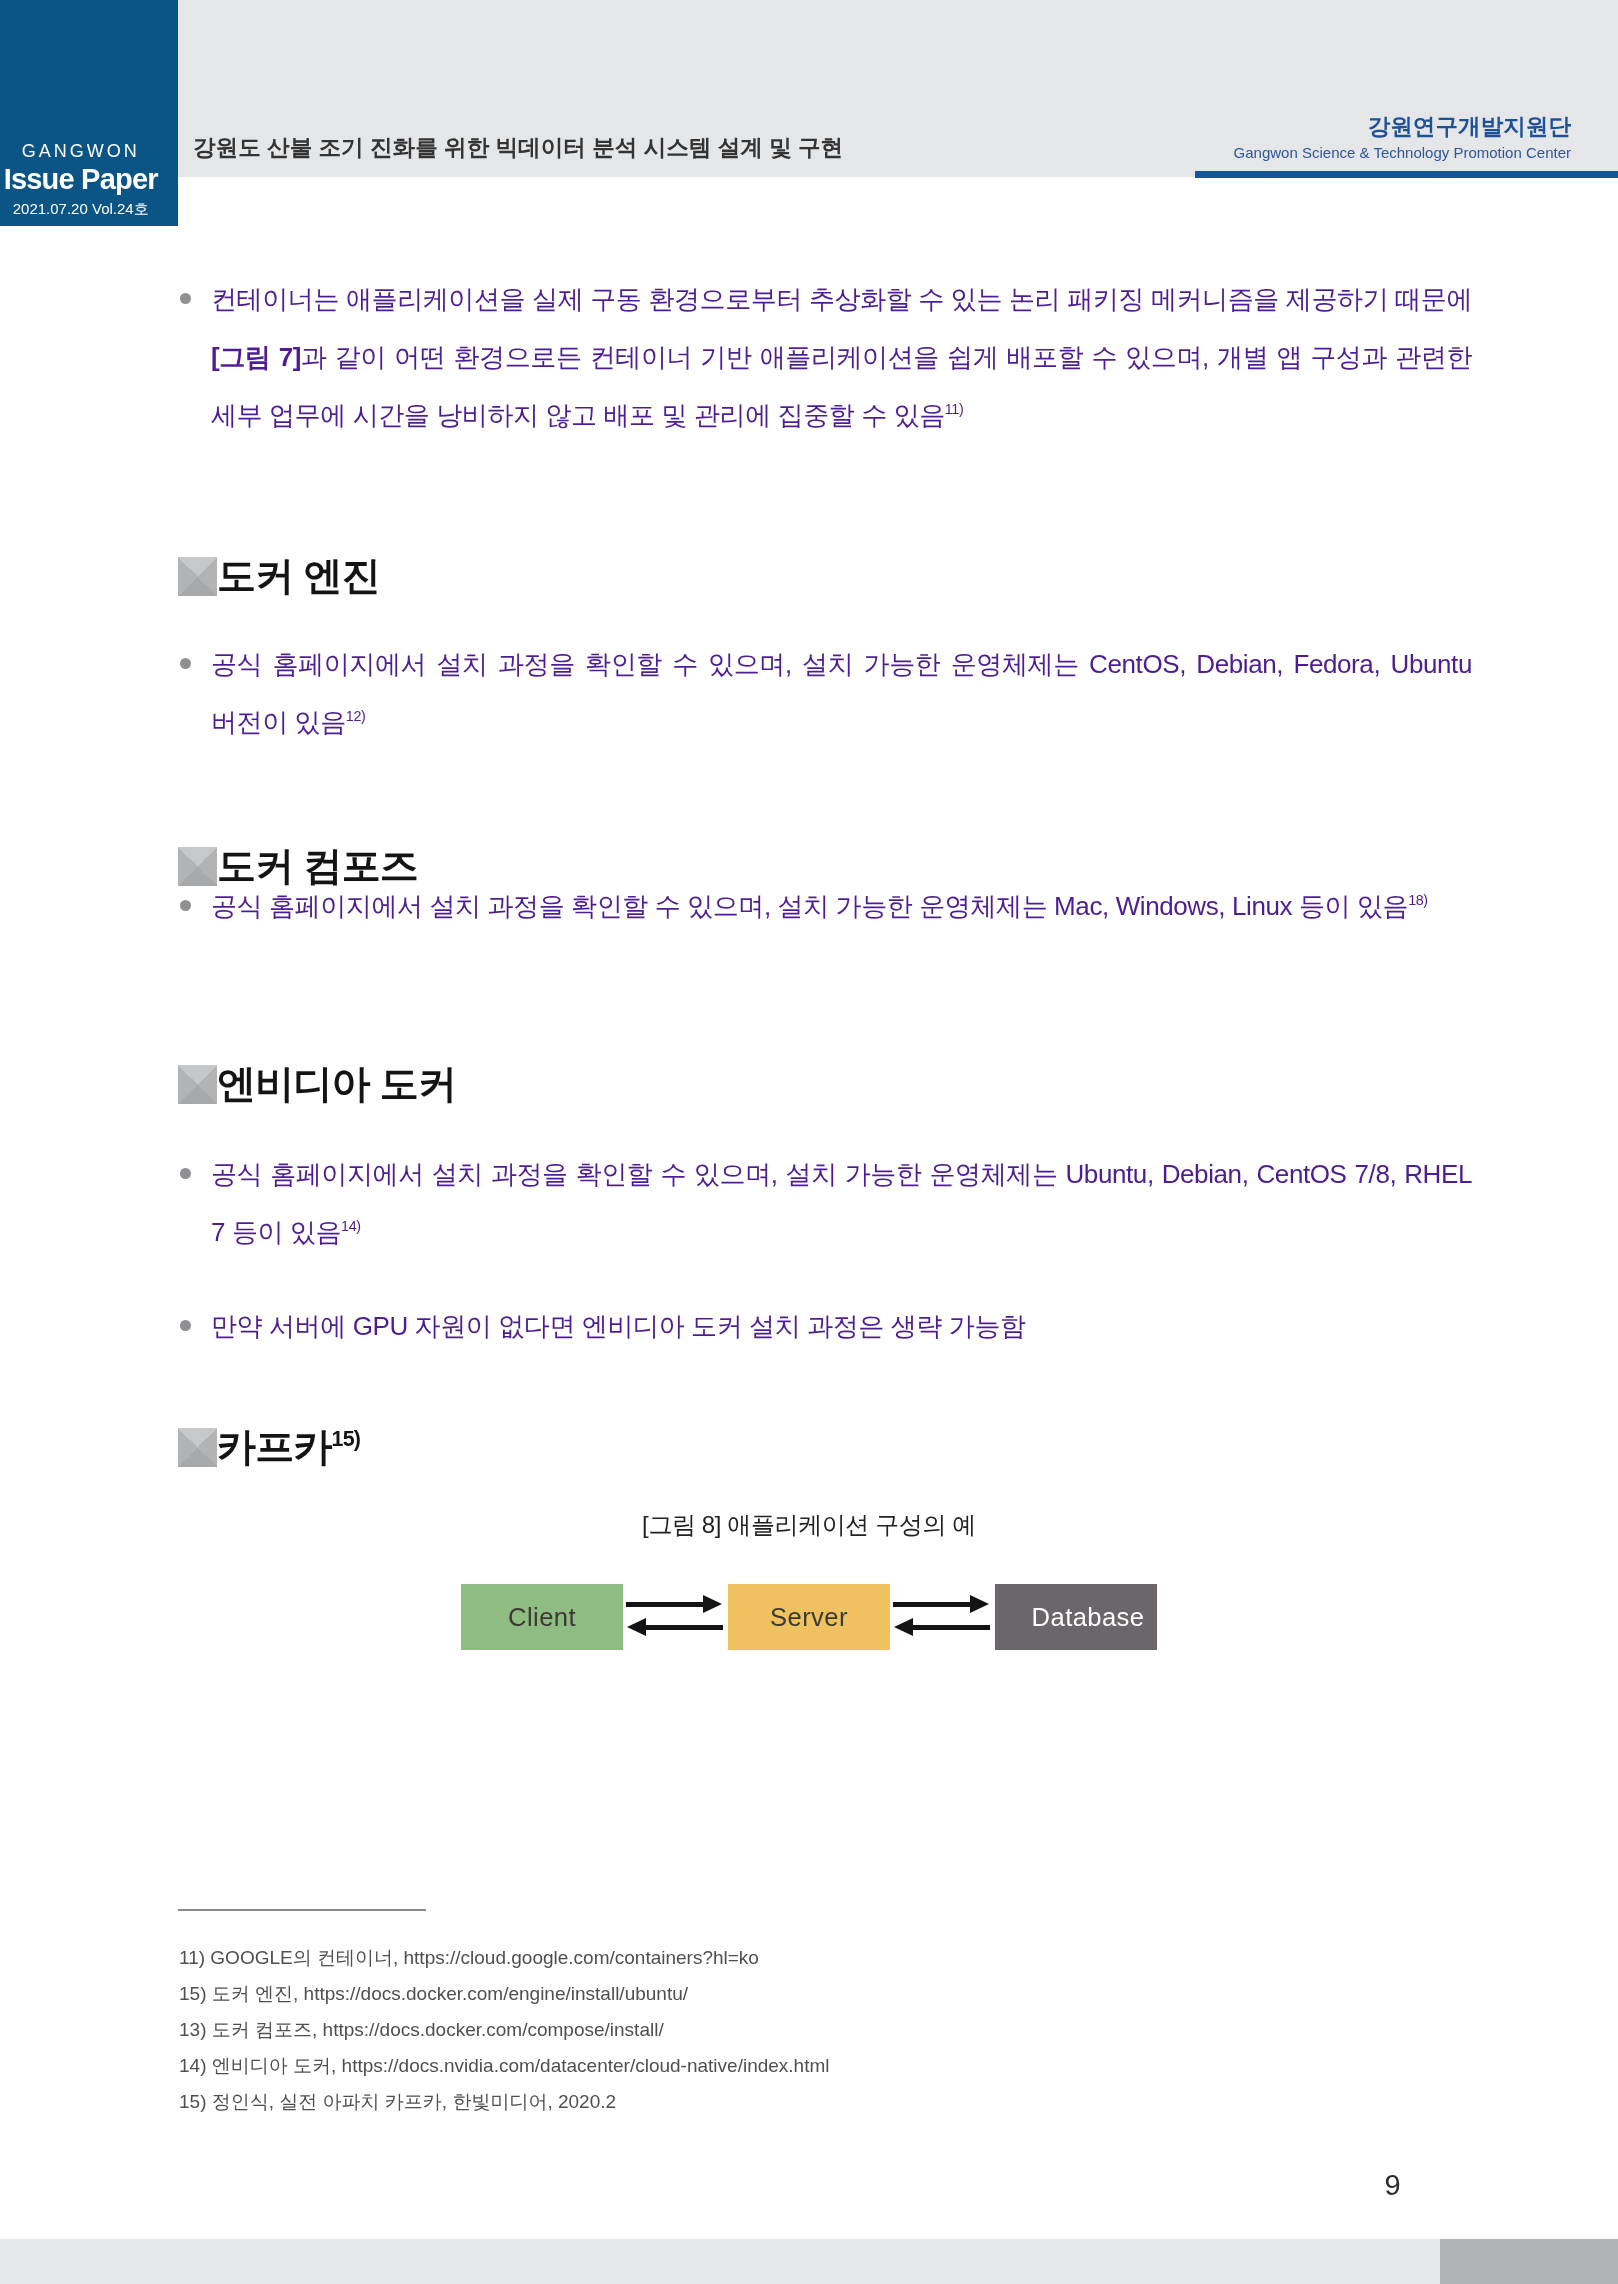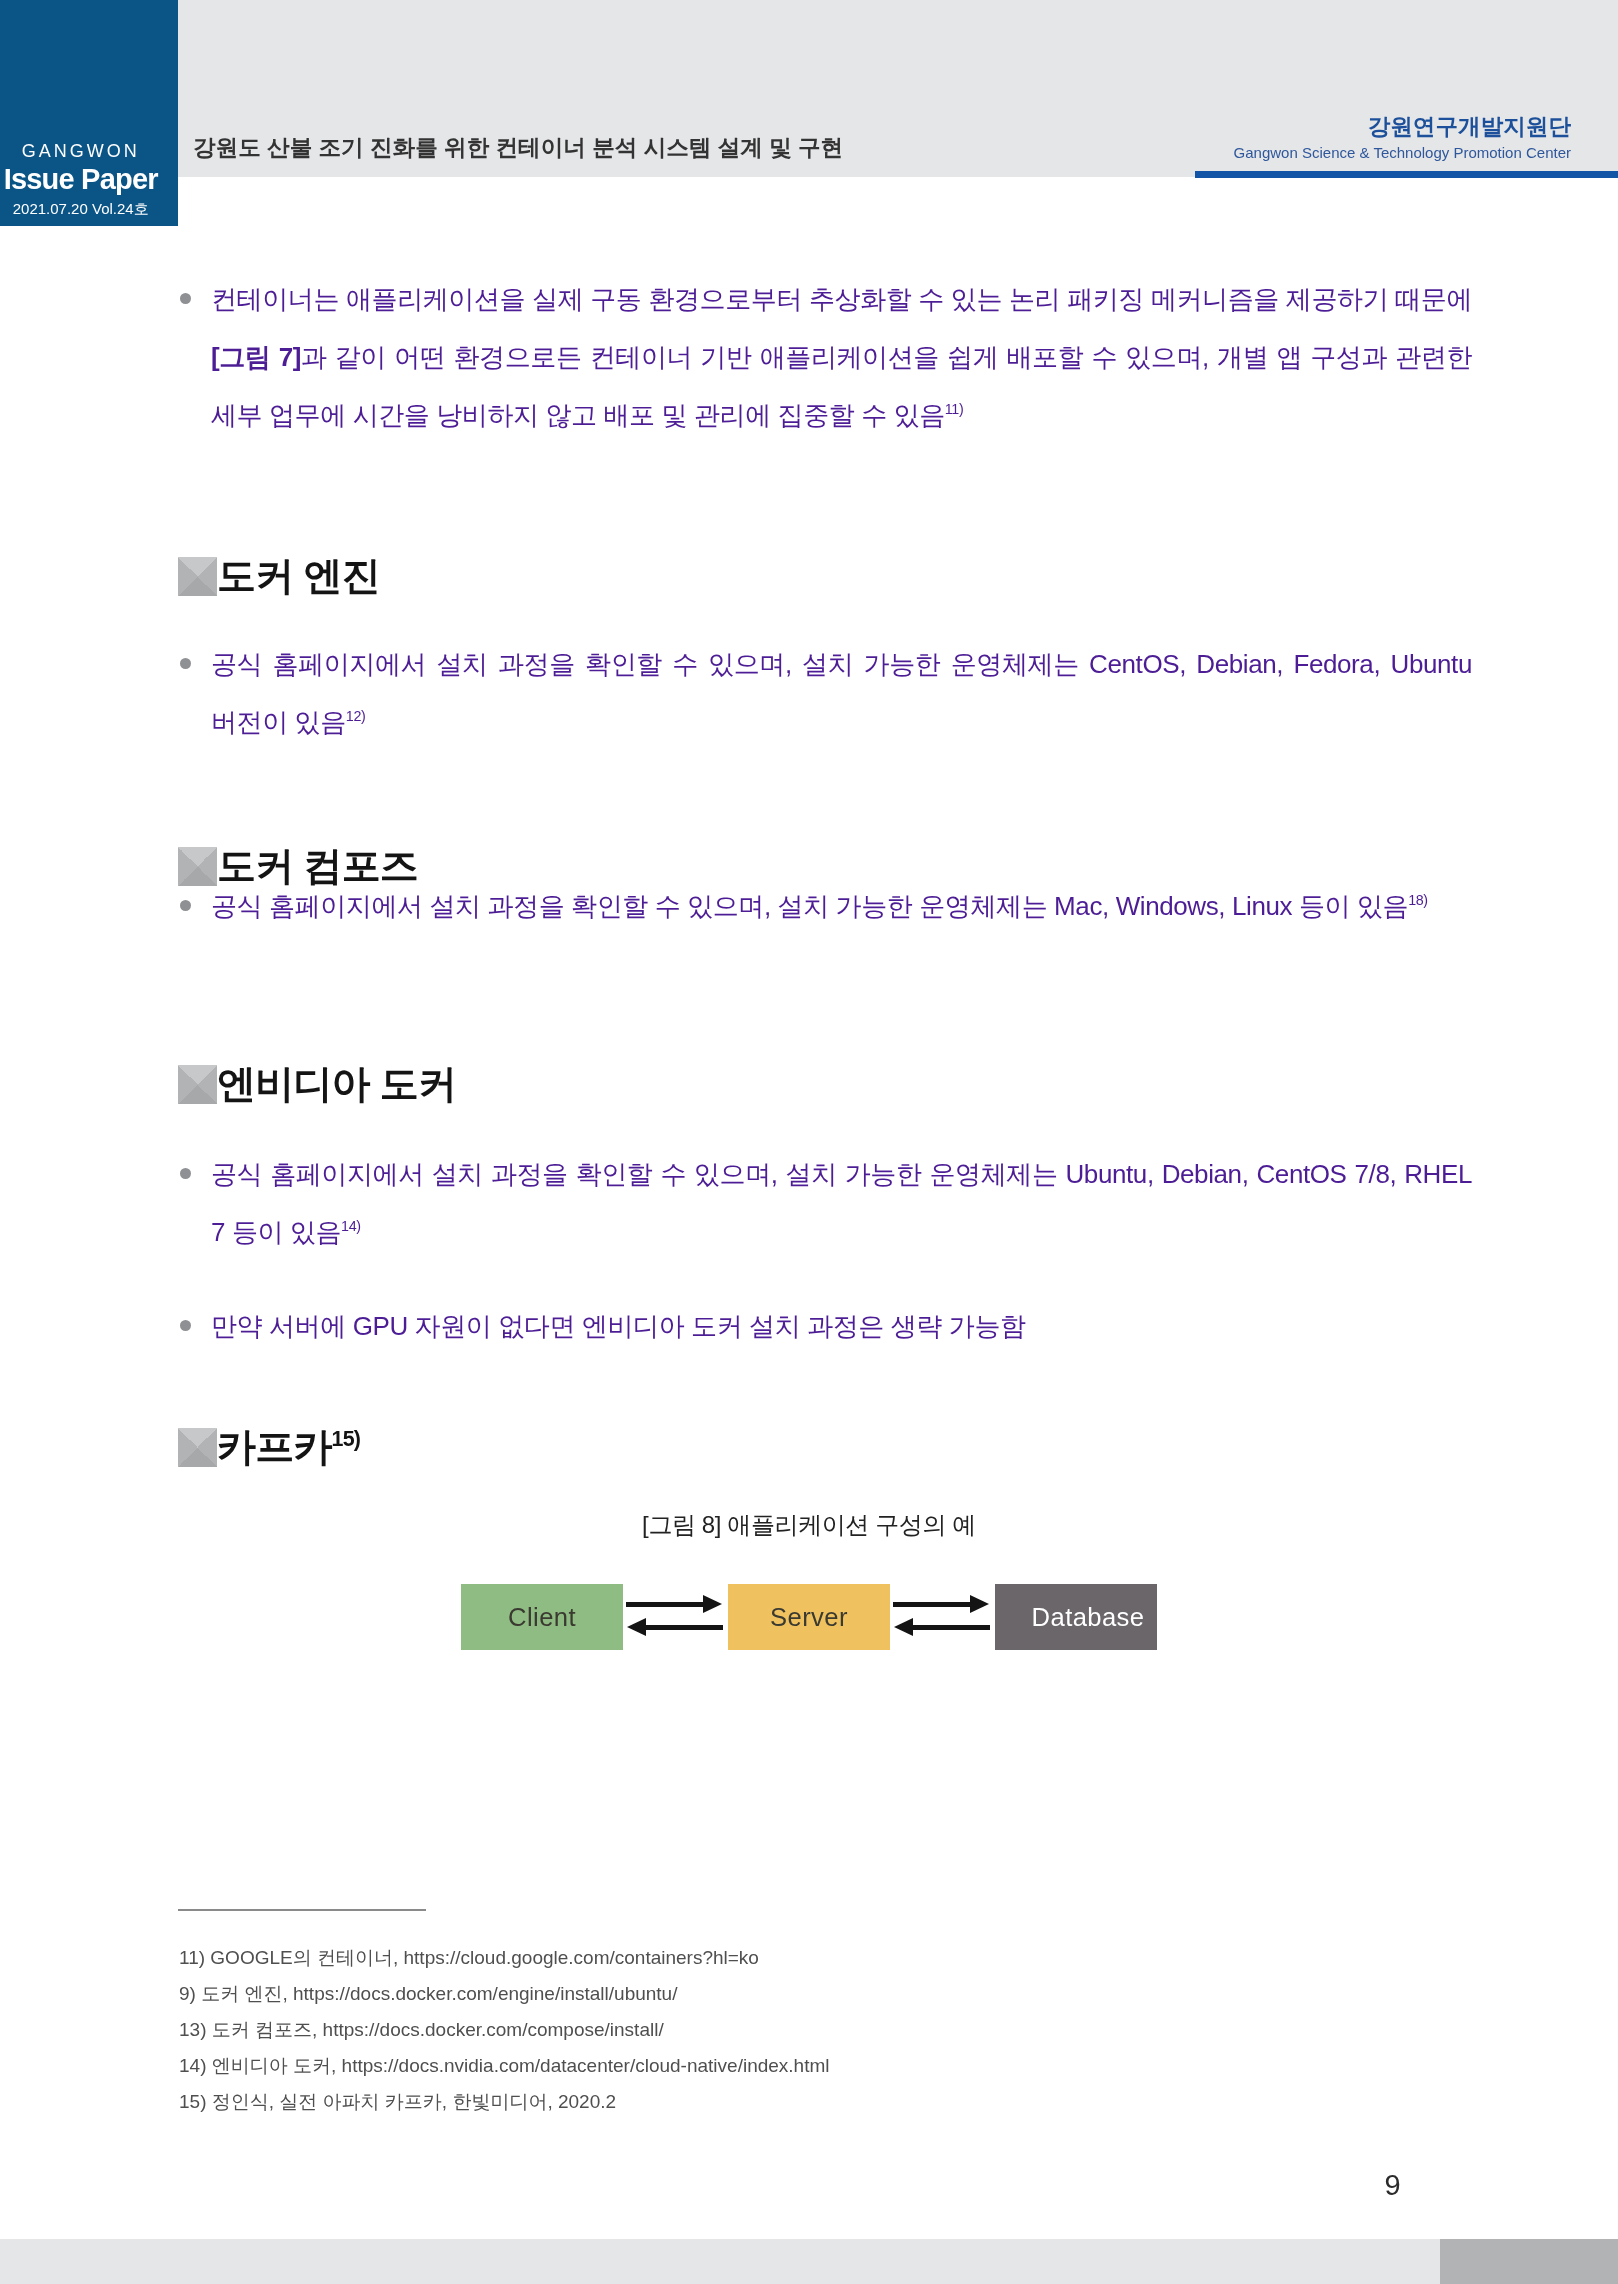--- a/index.html
+++ b/index.html
@@ -70,21 +70,21 @@
 <body>
 
 <div class="page">
 
   <div class="header-band">
     <div class="logo-box">
       <div class="logo-brand">GANGWON</div>
       <div class="logo-title">Issue Paper</div>
       <div class="logo-issue">2021.07.20  Vol.24호</div>
     </div>
-    <div class="doc-title">강원도 산불 조기 진화를 위한 컨테이너 분석 시스템 설계 및 구현</div>
+    <div class="doc-title">강원도 산불 조기 진화를 위한 빅데이터 분석 시스템 설계 및 구현</div>
     <div class="org-ko">강원연구개발지원단</div>
     <div class="org-en">Gangwon Science &amp; Technology Promotion Center</div>
     <div class="accent-bar"></div>
   </div>
 
   <div class="bullet b1">
     <span class="dot"></span>
     <span><span>컨테이너는 애플리케이션을 실제 구동 환경으로부터 추상화할 수 있는 논리 패키징 메커니즘을 제공하기 때문에 </span><span style="font-weight: 700;">[그림 7]</span><span>과 같이 어떤 환경으로든 컨테이너 기반 애플리케이션을 쉽게 배포할 수 있으며, 개별 앱 구성과 관련한 세부 업무에 시간을 낭비하지 않고 배포 및 관리에 집중할 수 있음</span><sup>11)</sup></span>
   </div>
 
@@ -136,21 +136,21 @@
   </div>
   <div class="arr head-r a1"></div>
   <div class="arr head-l a2"></div>
   <div class="arr head-r a3"></div>
   <div class="arr head-l a4"></div>
 
 
   <div class="foot-rule"></div>
   <div class="footnotes">
     <div>11) GOOGLE의 컨테이너, https://cloud.google.com/containers?hl=ko</div>
-    <div>9) 도커 엔진, https://docs.docker.com/engine/install/ubuntu/</div>
+    <div>15) 도커 엔진, https://docs.docker.com/engine/install/ubuntu/</div>
     <div>13) 도커 컴포즈, https://docs.docker.com/compose/install/</div>
     <div>14) 엔비디아 도커, https://docs.nvidia.com/datacenter/cloud-native/index.html</div>
     <div>15) 정인식, 실전 아파치 카프카, 한빛미디어, 2020.2</div>
   </div>
 
   <div class="page-number">9</div>
   <div class="footer-band">
     <div class="footer-dark"></div>
   </div>
 

